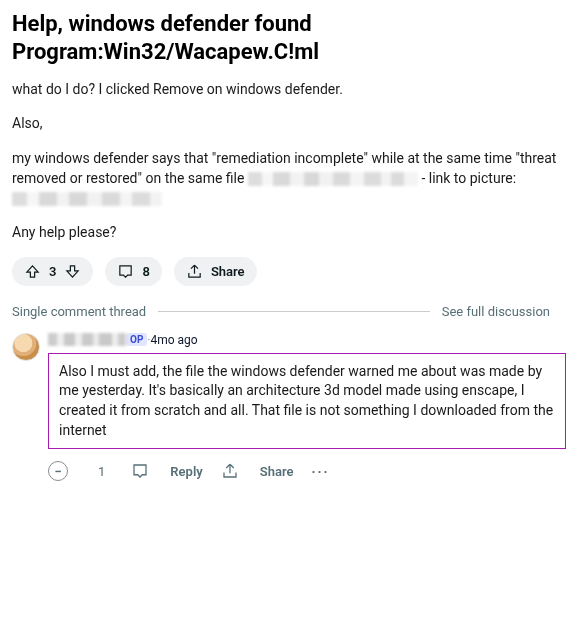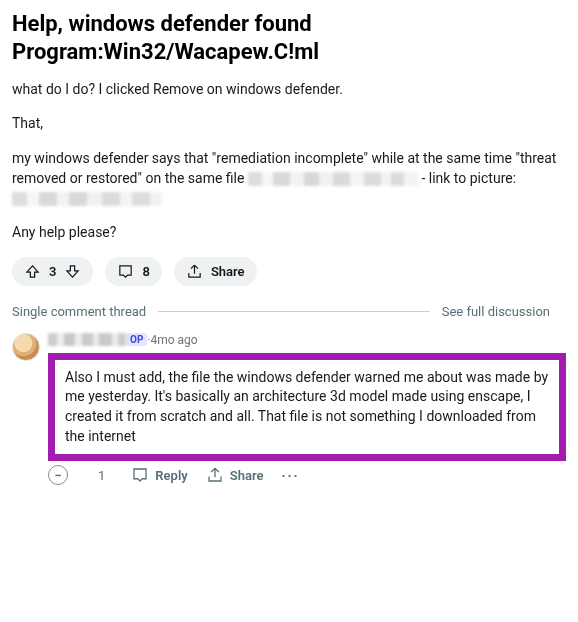--- a/index.html
+++ b/index.html
@@ -15,38 +15,38 @@
     .pill .icon { display:flex; align-items:center; }
     .thread-header { display:flex; align-items:center; margin: 0 16px 14px 0; color:#576f76; font-size:13px; }
     .thread-line { flex:1; height:1px; background:#ccc; margin-left:12px; margin-right:12px; }
     .thread-link { color:#576f76; white-space:nowrap; }
     .comment { display:flex; gap:8px; }
     .avatar { width:28px; height:28px; border-radius:50%; flex-shrink:0; background: radial-gradient(circle at 40% 35%, #f7d9b0 0 38%, #e0b078 40% 55%, #c98f4a 58% 100%); border:1px solid #e0e0e0; }
     .comment-body { flex:1; }
     .comment-meta { display:flex; align-items:center; font-size:12px; margin-bottom:6px; }
     .op-badge { background:#e1e5ff; color:#3a4bd8; font-weight:700; font-size:10px; padding:1px 4px; border-radius:3px; }
     .meta-dot { color:#8a8d90; }
-    .meta-time { color:#737373; }
-    .comment-text { border:7px solid #a21caf; padding:8px 10px; font-size:14px; line-height:1.4; margin-bottom:4px; }
+    .meta-time { color:#0f172a; }
+    .comment-text { border:1px solid #a21caf; padding:8px 10px; font-size:14px; line-height:1.4; margin-bottom:12px; }
     .comment-actions { display:flex; align-items:center; gap:18px; font-size:13px; color:#576f76; margin-top:4px; }
     .collapse-btn { width:20px; height:20px; border:1px solid #8a8d90; border-radius:50%; display:flex; align-items:center; justify-content:center; color:#576f76; font-weight:700; flex-shrink:0; margin-right:4px; }
-    .ca-item { display:flex; align-items:center; gap:6px; font-weight:600; }
+    .ca-item { display:flex; align-items:center; gap:21px; font-weight:600; }
     .ca-item svg { width:18px; height:18px; }
     .more-dots { font-weight:800; letter-spacing:2px; }
     svg { stroke:#0f1a1c; stroke-width:1.7; fill:none; }
     .comment-actions svg { stroke:#576f76; }
   </style>
 </head>
 <body>
 
 <h1 class="title">Help, windows defender found Program:Win32/Wacapew.C!ml</h1>
 
 <div class="post-body">
   <p>what do I do? I clicked Remove on windows defender.</p>
-  <p>That,</p>
+  <p>Also,</p>
   <p>
     <span>my windows defender says that "remediation incomplete" while at the same time "threat removed or restored" on the same file </span><span class="redacted-a"></span><span> - link to picture: </span><span class="redacted-b"></span>
   </p>
   <p>Any help please?</p>
 </div>
 
 <div class="action-bar">
   <div class="pill">
     <span class="icon">
       <svg width="17" height="17" viewBox="0 0 24 24">

